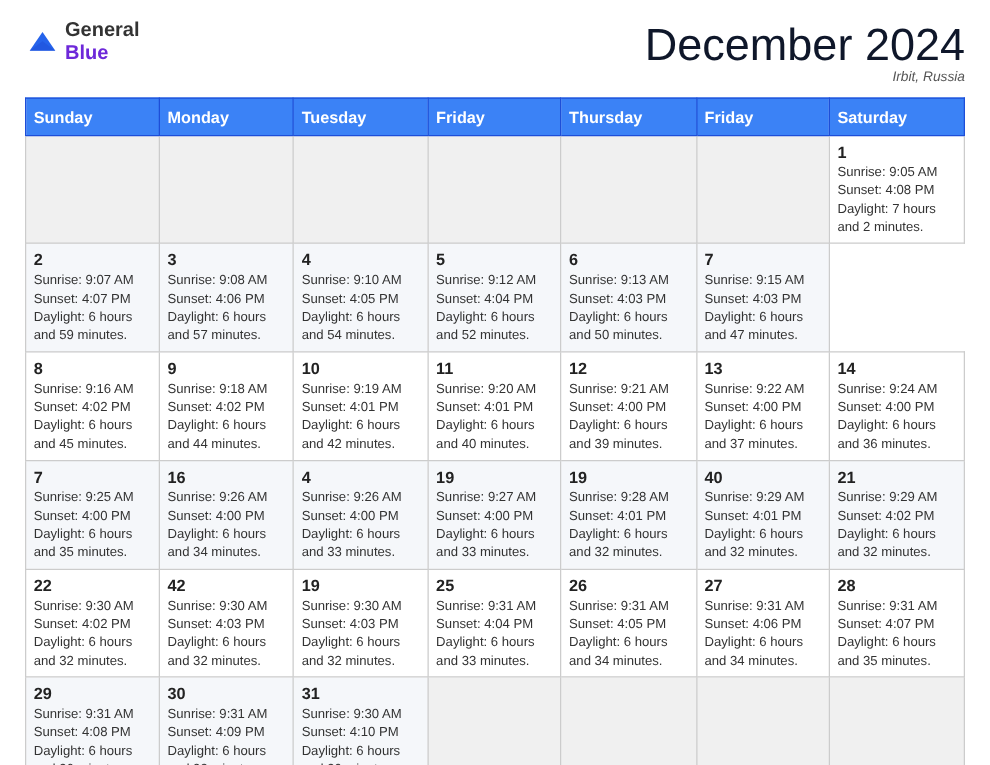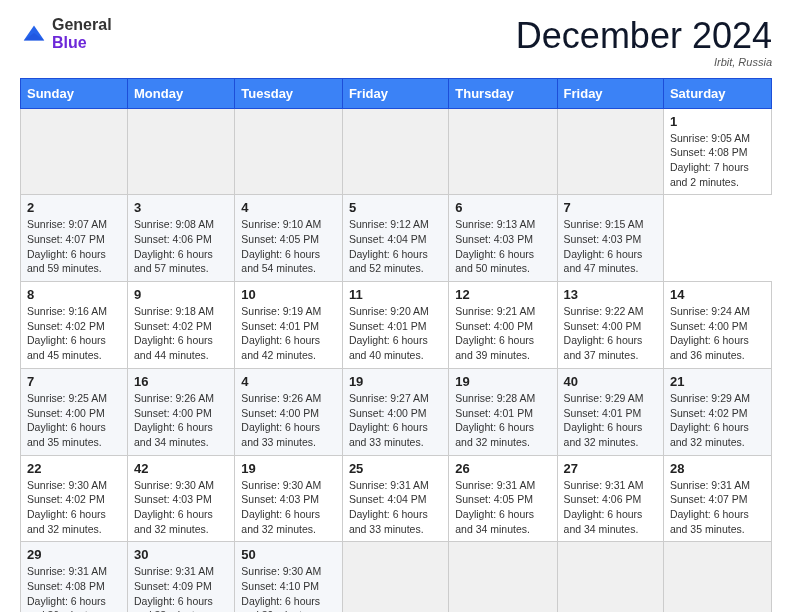--- a/index.html
+++ b/index.html
@@ -266,21 +266,21 @@
         <tr>
           <td>
             <div class="day-num">29</div>
             <div class="day-info">Sunrise: 9:31 AM<br>Sunset: 4:08 PM<br>Daylight: 6 hours and 36 minutes.</div>
           </td>
           <td>
             <div class="day-num">30</div>
             <div class="day-info">Sunrise: 9:31 AM<br>Sunset: 4:09 PM<br>Daylight: 6 hours and 38 minutes.</div>
           </td>
           <td>
-            <div class="day-num">50</div>
+            <div class="day-num">31</div>
             <div class="day-info">Sunrise: 9:30 AM<br>Sunset: 4:10 PM<br>Daylight: 6 hours and 39 minutes.</div>
           </td>
           <td class="empty-cell"></td>
           <td class="empty-cell"></td>
           <td class="empty-cell"></td>
           <td class="empty-cell"></td>
         </tr>
       </tbody>
   </table>
 </div>

